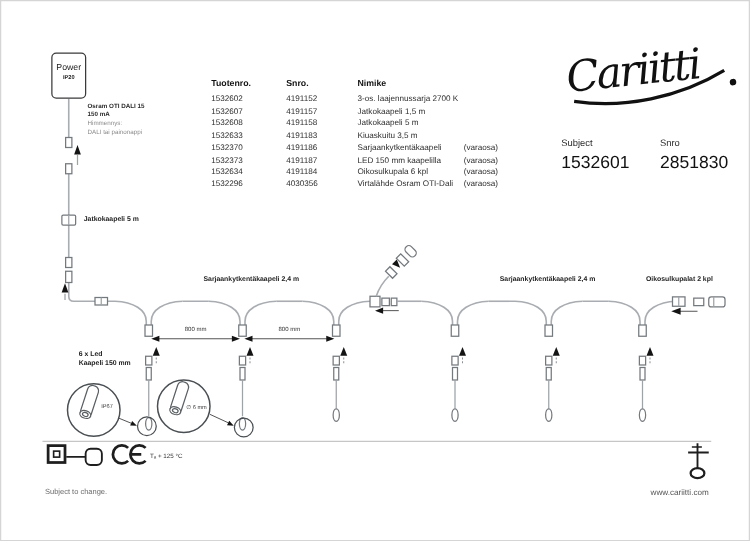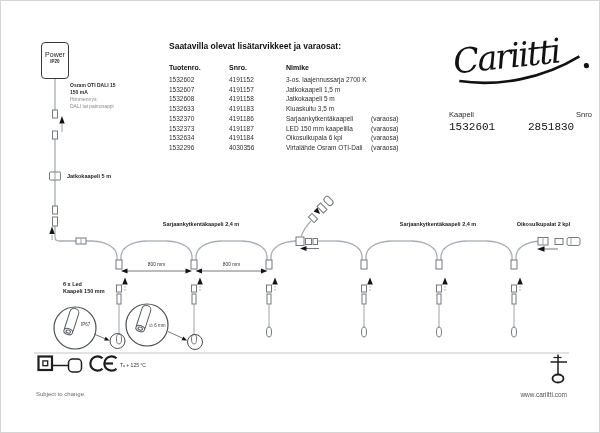--- a/index.html
+++ b/index.html
@@ -38,21 +38,21 @@
   .dim-t{font-size:4.8px;color:#333;text-align:center;}
   
   .acc-title{left:168px;top:40px;font-size:8.5px;font-weight:bold;color:#111;}
   .acc-head,.acc-row{display:grid;grid-template-columns:60px 57px 85px 45px;}
   .acc-head{left:168px;top:63px;font-size:7px;font-weight:bold;color:#111;}
   .acc-rows{left:168px;top:74px;}
   .acc-row{font-size:6.5px;line-height:9.7px;color:#2e2e2e;}
   
   .pname{left:448px;top:88px;font-size:14.5px;color:#111;letter-spacing:0.3px;display:flex;gap:8px;}
   .plbl{font-size:7.5px;color:#2b2b2b;}
-  .pval{font-size:11px;color:#111;font-family:Liberation Mono, monospace;}
+  .pval{font-size:14px;color:#111;}
   
   .temp{left:119px;top:361px;font-size:5px;color:#333;}
   .subj{left:35px;top:390px;font-size:6px;color:#6b6b6b;}
   .www{right:32px;top:390px;font-size:6.5px;color:#555;}
 </style>
 </head>
 <body>
 
 <div class="page">
 
@@ -217,21 +217,20 @@
     <span class="ip">IP20</span>
   </div>
   <div class="abs driver">
     <span class="b">Osram OTI DALI 15</span>
     <span class="b">150 mA</span>
     <span class="l">Himmennys:</span>
     <span class="l">DALI tai painonappi</span>
   </div>
   <div class="abs dlabel" style="left:66px;top:171.5px;">Jatkokaapeli 5 m</div>
 
-  <div class="abs acc-title">Saatavilla olevat lisätarvikkeet ja varaosat:</div>
   <div class="abs acc-head">
     <span>Tuotenro.</span>
     <span>Snro.</span>
     <span>Nimike</span>
   </div>
   <div class="abs acc-rows">
     <div class="acc-row">
       <span>1532602</span>
       <span>4191152</span>
       <span>3-os. laajennussarja 2700 K</span>
@@ -274,22 +273,22 @@
       <span>(varaosa)</span>
     </div>
     <div class="acc-row">
       <span>1532296</span>
       <span>4030356</span>
       <span>Virtalähde Osram OTI-Dali</span>
       <span>(varaosa)</span>
     </div>
   </div>
 
-  <div class="abs plbl" style="left:448px;top:109px;">Kaapeli</div>
-  <div class="abs plbl" style="left:527px;top:109px;margin-left:48px;">Snro</div>
+  <div class="abs plbl" style="left:448px;top:109px;">Subject</div>
+  <div class="abs plbl" style="left:527px;top:109px;">Snro</div>
   <div class="abs pval" style="left:448px;top:120px;">1532601</div>
   <div class="abs pval" style="left:527px;top:120px;">2851830</div>
 
   <div class="abs dlabel-c" style="left:110px;top:220px;width:180px;">Sarjaankytkentäkaapeli 2,4 m</div>
   <div class="abs dlabel-c" style="left:347px;top:220px;width:180px;">Sarjaankytkentäkaapeli 2,4 m</div>
   <div class="abs dlabel-c" style="left:480px;top:220px;width:125px;">Oikosulkupalat 2 kpl</div>
   <div class="abs dim-t" style="left:135.5px;top:261px;width:40px;">800 mm</div>
   <div class="abs dim-t" style="left:210.5px;top:261px;width:40px;">800 mm</div>
   <div class="abs dlabel" style="left:62px;top:280px;line-height:6.5px;">
     <span style="display:block;">6 x Led</span>

